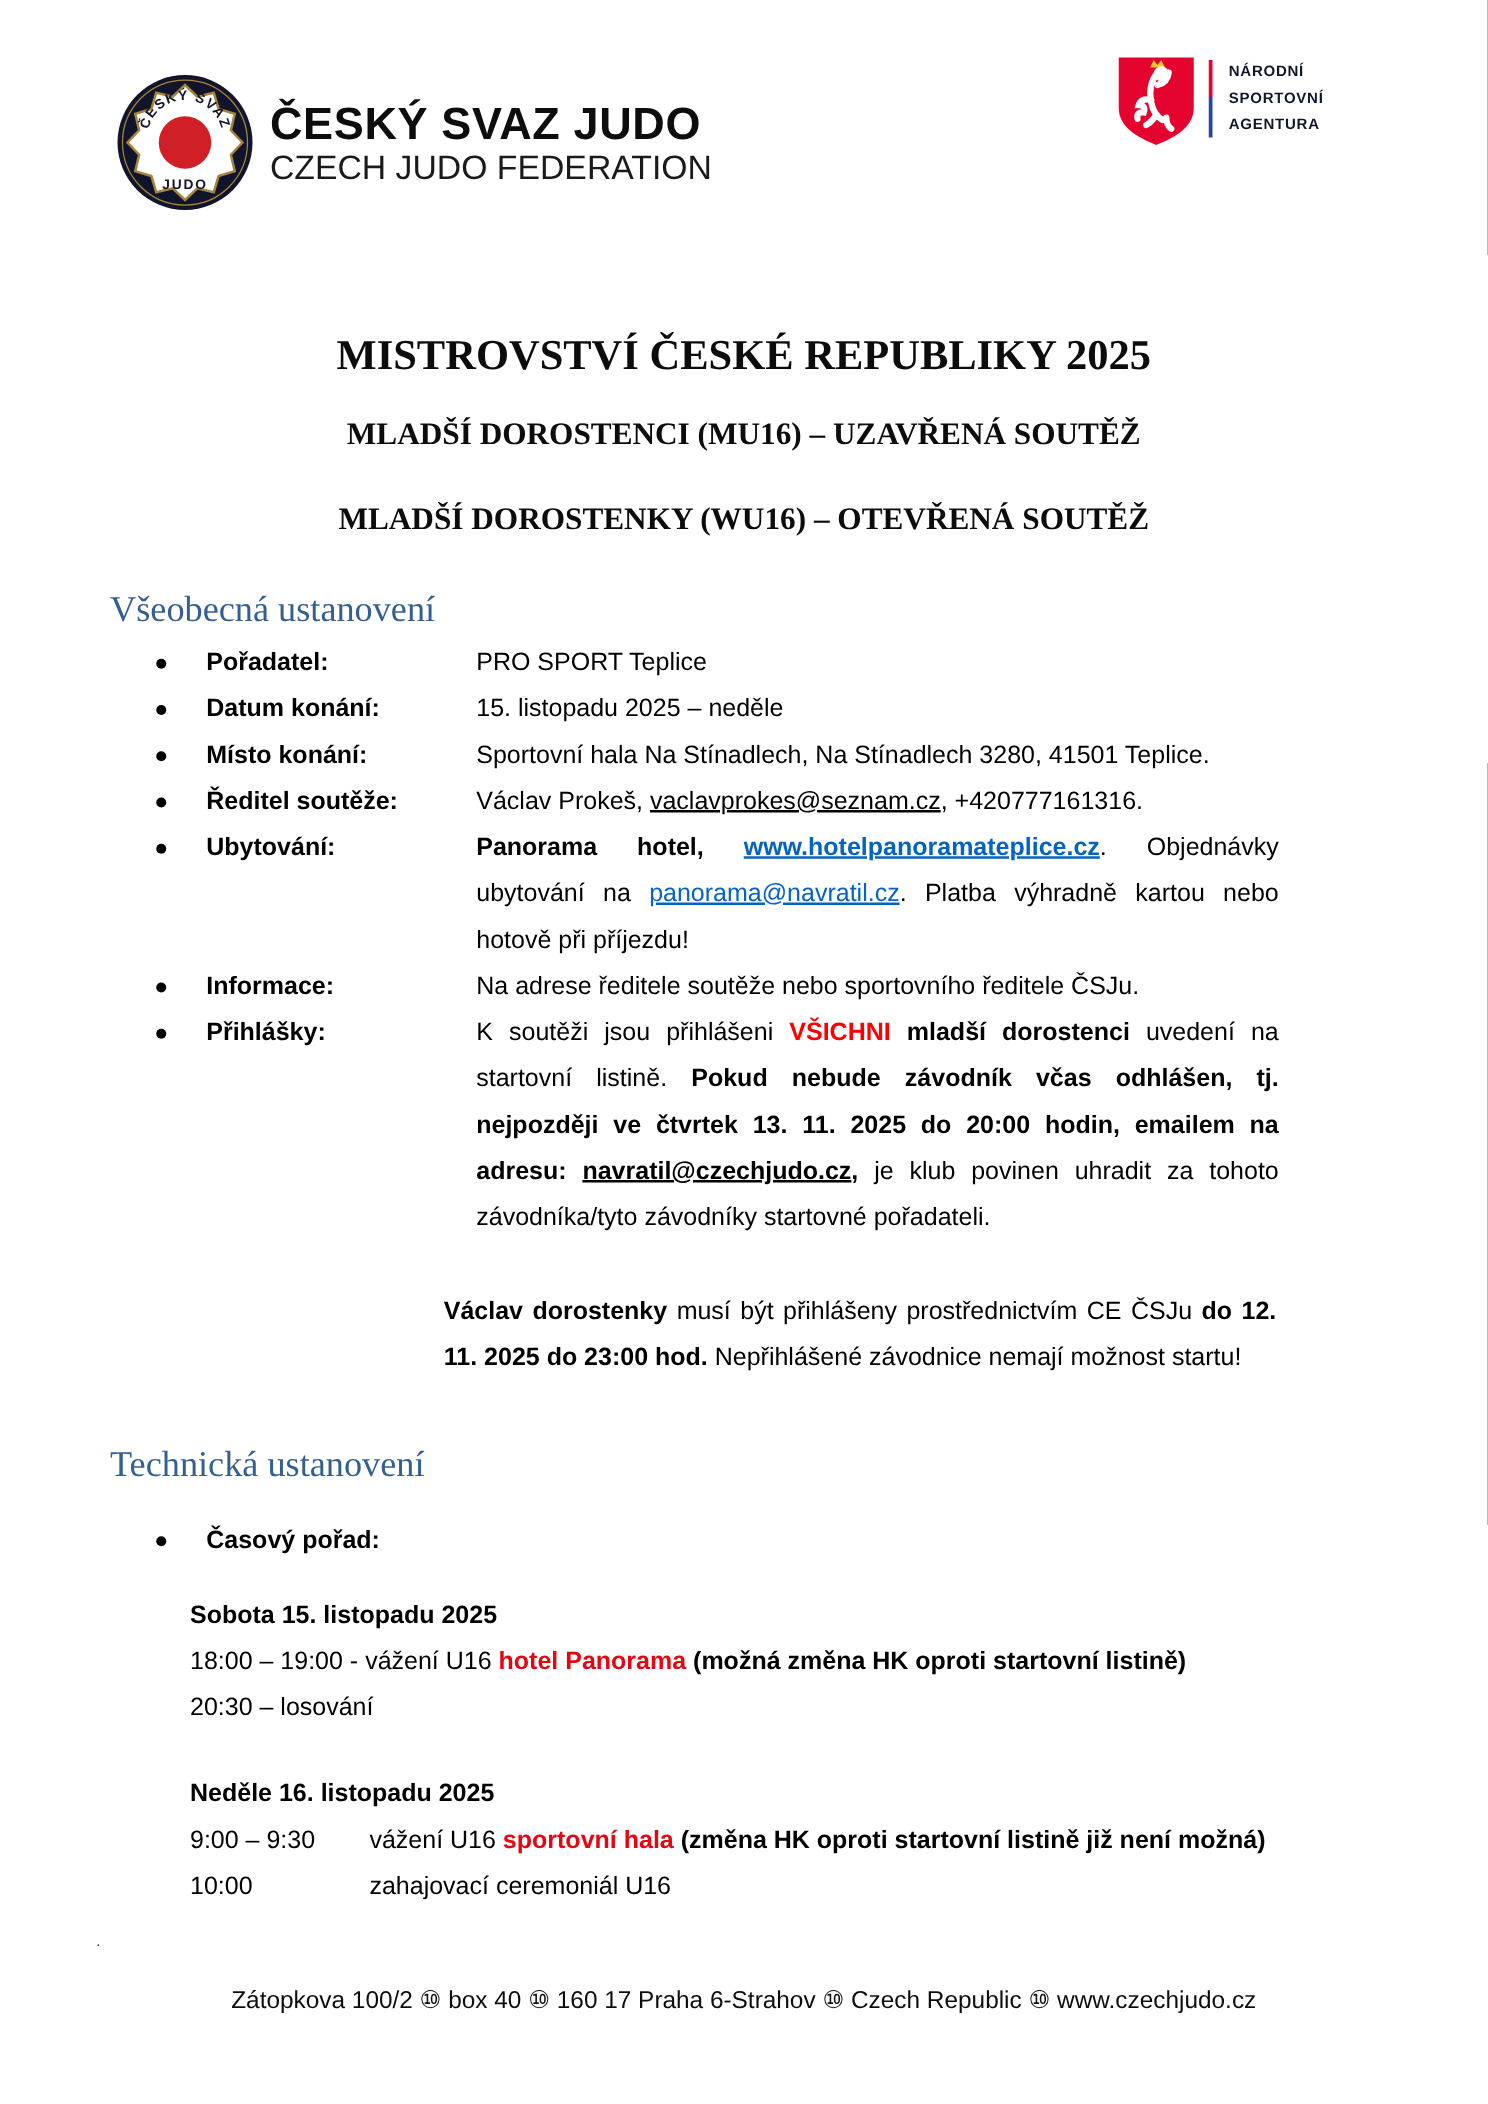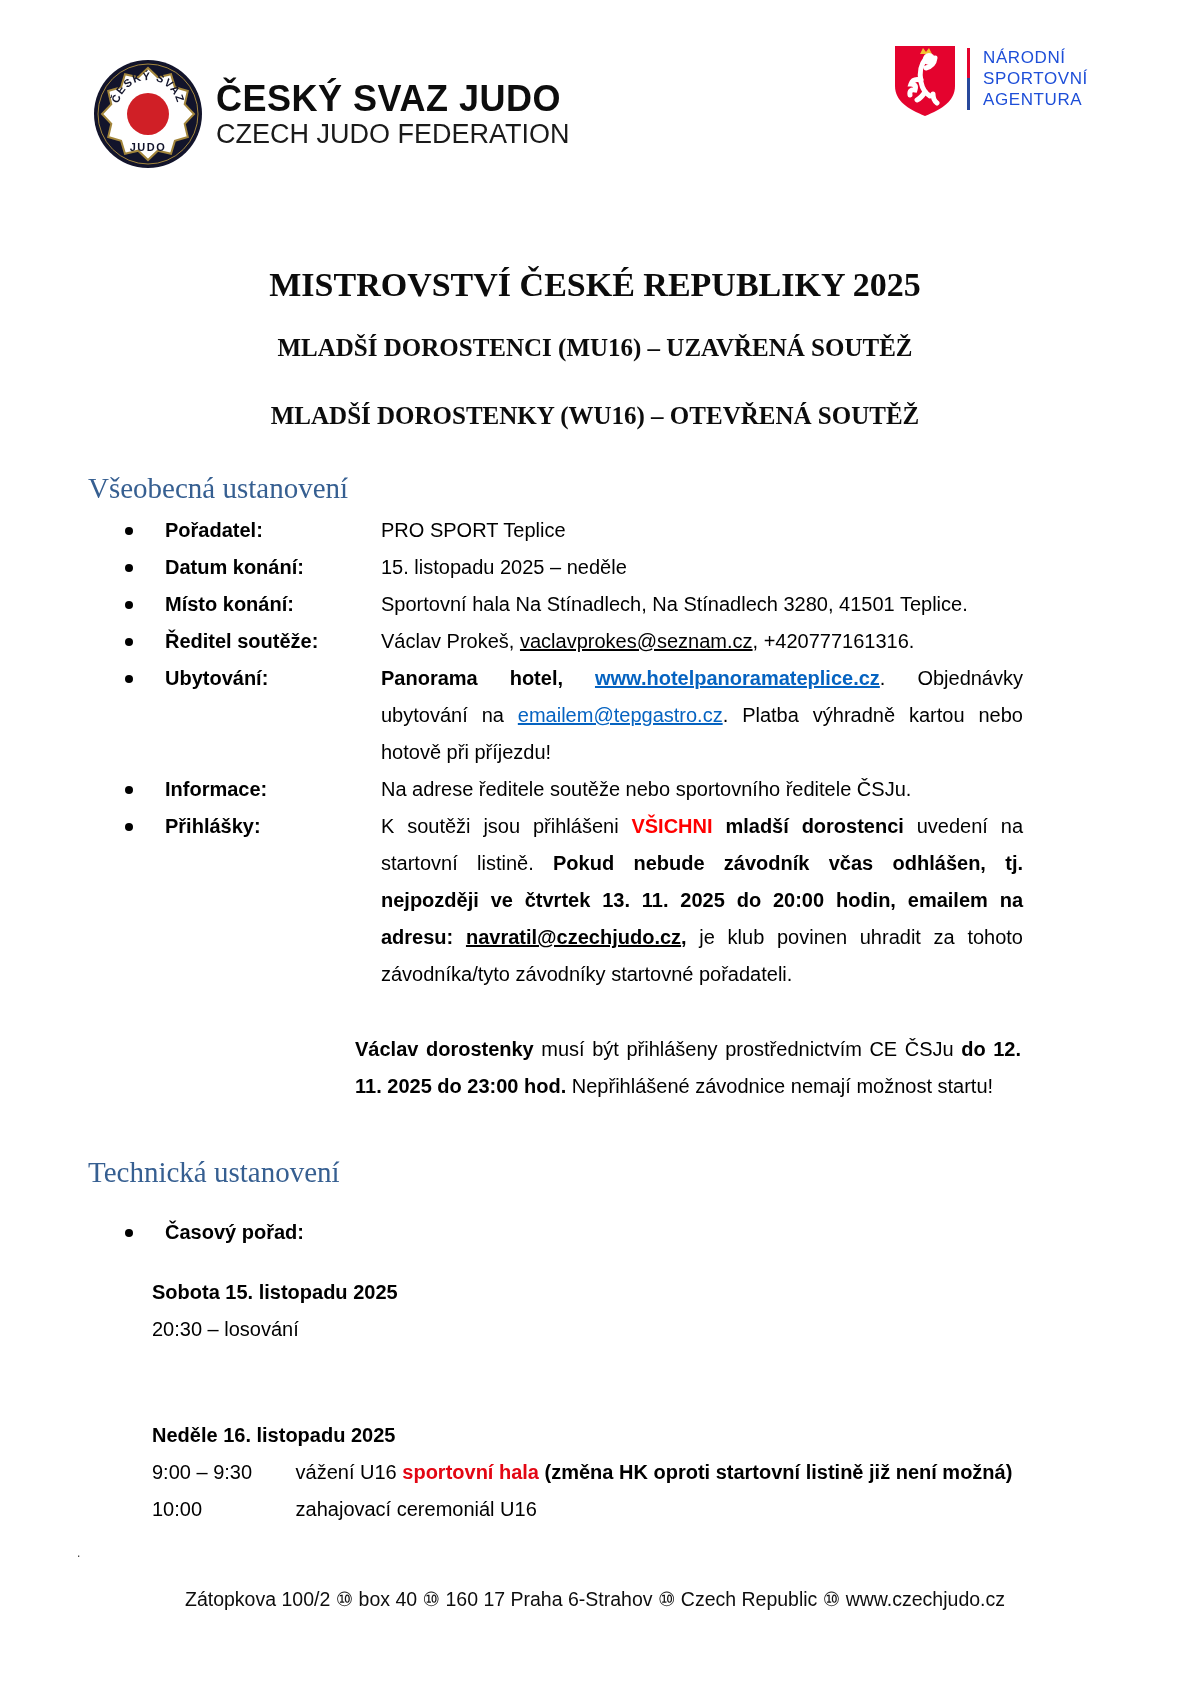--- a/index.html
+++ b/index.html
@@ -5,21 +5,21 @@
   html,body{margin:0;padding:0;background:#888;}
   .page{position:relative;width:1190px;height:1683px;margin:0 auto;background:#ffffff;
         font-family:"Liberation Sans",sans-serif;color:#000;overflow:hidden;}
 
   
   .csj-logo{position:absolute;left:92px;top:58px;display:flex;align-items:center;}
   .csj-text{margin-left:12px;}
   .csj-name{font-size:36px;font-weight:700;letter-spacing:0.5px;color:#0d0d0d;line-height:40px;}
   .csj-name-en{font-size:27px;font-weight:400;color:#1a1a1a;line-height:31px;}
   .nsa-logo{position:absolute;left:893px;top:44px;display:flex;align-items:flex-start;}
-  .nsa-text{margin-left:13px;padding-top:3px;font-size:17px;font-weight:400;color:#1d4ed8;
+  .nsa-text{margin-left:13px;padding-top:3px;font-size:12px;font-weight:700;color:#0f172a;
             line-height:21px;letter-spacing:0.6px;}
   .nsa-divider{width:3px;height:62px;margin-left:10px;margin-top:4px;
                background:linear-gradient(to bottom,var(--nsa_red) 0 48%,var(--nsa_blue) 48% 100%);}
 
   
   .doc-title{position:absolute;top:243px;left:0;width:100%;text-align:center;
              font-family:"Liberation Serif",serif;font-weight:700;font-size:34px;color:#0c0c0c;}
   .doc-subtitle{position:absolute;left:0;width:100%;text-align:center;
                 font-family:"Liberation Serif",serif;font-weight:700;font-size:25px;color:#0c0c0c;}
   .sub1{top:334px;} .sub2{top:402px;}
@@ -130,21 +130,21 @@
       <span class="value"><span>Sportovní hala Na Stínadlech, Na Stínadlech 3280, 41501 Teplice.</span></span>
     </div>
     <div class="item">
       <span class="dot"></span>
       <span class="label">Ředitel soutěže:</span>
       <span class="value"><span>Václav Prokeš, </span><span class="s-u">vaclavprokes@seznam.cz</span><span>, +420777161316.</span></span>
     </div>
     <div class="item">
       <span class="dot"></span>
       <span class="label">Ubytování:</span>
-      <span class="value"><span class="s-b">Panorama hotel,  </span><span class="s-linkb">www.hotelpanoramateplice.cz</span><span>. Objednávky ubytování na </span><span class="s-link">emailem@tepgastro.cz</span><span>. Platba výhradně kartou nebo hotově při příjezdu!</span></span>
+      <span class="value"><span class="s-b">Panorama hotel,  </span><span class="s-linkb">www.hotelpanoramateplice.cz</span><span>. Objednávky ubytování na </span><span class="s-link">panorama@navratil.cz</span><span>. Platba výhradně kartou nebo hotově při příjezdu!</span></span>
     </div>
     <div class="item">
       <span class="dot"></span>
       <span class="label">Informace:</span>
       <span class="value"><span>Na adrese ředitele soutěže nebo sportovního ředitele ČSJu.</span></span>
     </div>
     <div class="item">
       <span class="dot"></span>
       <span class="label">Přihlášky:</span>
       <span class="value"><span>K soutěži jsou přihlášeni </span><span class="s-redb">VŠICHNI</span><span> </span><span class="s-b">mladší dorostenci</span><span> uvedení na startovní listině. </span><span class="s-b">Pokud nebude závodník včas odhlášen, tj. nejpozději ve čtvrtek 13. 11. 2025 do 20:00 hodin, emailem na adresu: </span><span class="s-bu">navratil@czechjudo.cz</span><span class="s-b">,</span><span> je klub povinen uhradit za tohoto závodníka/tyto závodníky startovné pořadateli.</span></span>
@@ -155,20 +155,21 @@
 
   <h2 class="sec-heading h2-technical">Technická ustanovení</h2>
 
   <div class="item casovy">
     <span class="dot"></span>
     <span class="label">Časový pořad:</span>
   </div>
 
   <div class="day day1">
     <div class="day-title">Sobota 15. listopadu 2025</div>
+    <div class="day-line"><span>18:00 – 19:00 - vážení U16 </span><span class="s-red2b">hotel Panorama </span><span class="s-b">(možná změna HK oproti startovní listině)</span></div>
     <div class="day-line">20:30 – losování</div>
   </div>
 
   <div class="day day2">
     <div class="day-title">Neděle 16. listopadu 2025</div>
     <div class="day-line">
       <span class="time">9:00 – 9:30</span>
       <span class="rest"><span>vážení U16 </span><span class="s-red2b">sportovní hala </span><span class="s-b">(změna HK oproti startovní listině již není možná)</span></span>
     </div>
     <div class="day-line">

